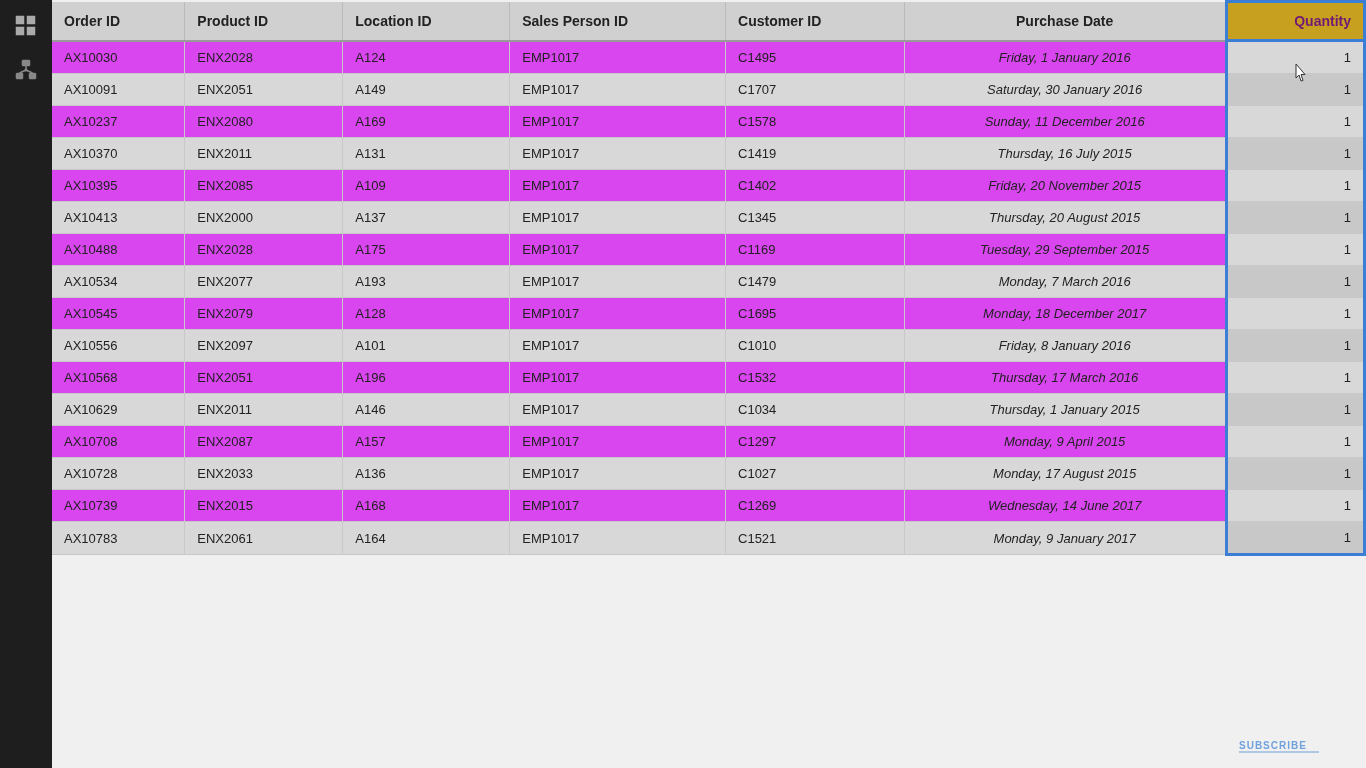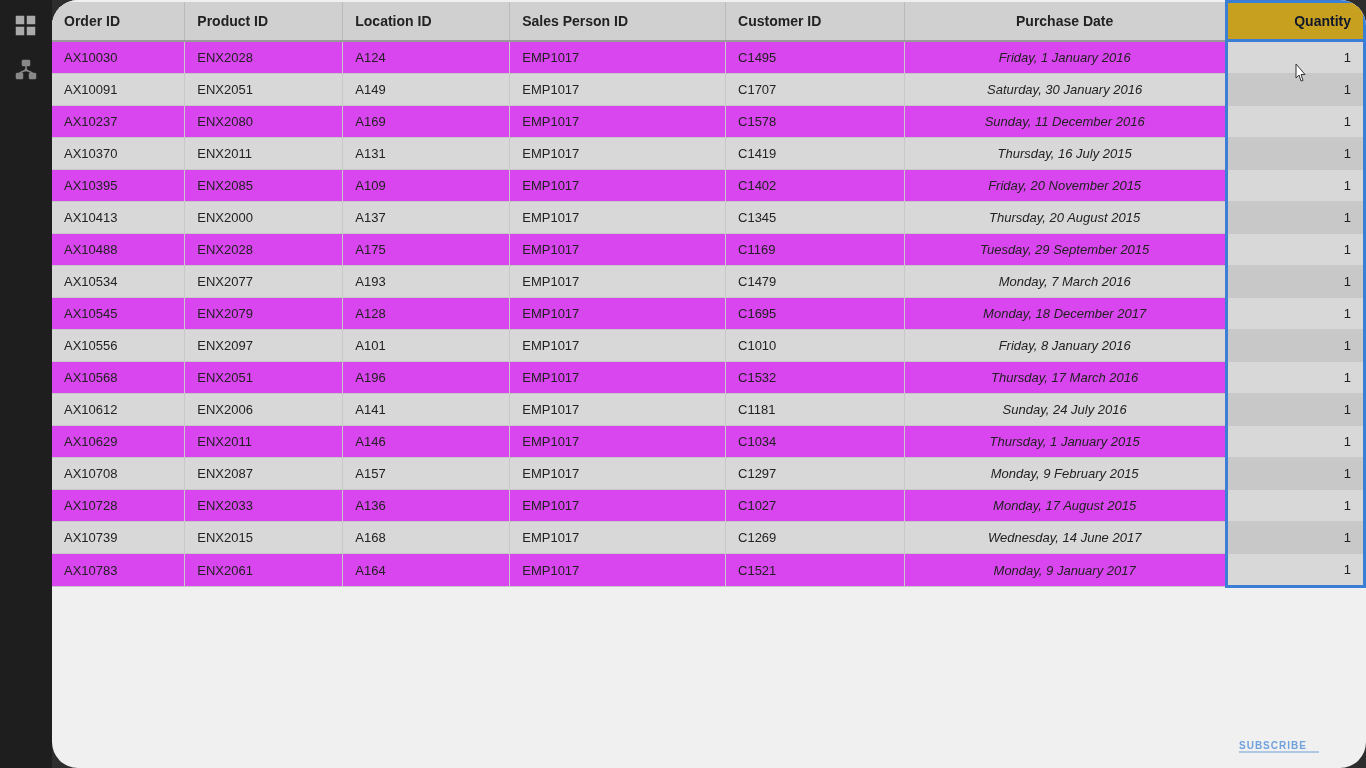--- a/index.html
+++ b/index.html
@@ -50,21 +50,20 @@
       width: 22px;
       height: 22px;
     }
 
     
     .main-content {
       flex: 1;
       display: flex;
       flex-direction: column;
       overflow: hidden;
-      border-radius: 26px;
     }
 
     
     .table-wrapper {
       flex: 1;
       overflow: auto;
       background: #f0f0f0;
     }
 
     table {
@@ -82,21 +81,21 @@
       text-align: left;
       border-right: 1px solid #bbb;
       border-bottom: 2px solid #999;
       white-space: nowrap;
       position: sticky;
       top: 0;
     }
 
     thead tr th.quantity-col {
       background: #c8a020;
-      color: #0f172a;
+      color: #701a75;
       border: 3px solid #3a7fd5;
       text-align: right;
     }
 
     thead tr th.purchase-date-col {
       text-align: center;
     }
 
     tbody tr {
       background: #d946ef;
@@ -283,44 +282,35 @@
             <tr>
               <td>AX10568</td>
               <td>ENX2051</td>
               <td>A196</td>
               <td>EMP1017</td>
               <td>C1532</td>
               <td class="purchase-date-cell">Thursday, 17 March 2016</td>
               <td class="quantity-cell">1</td>
             </tr>
             <tr>
-              <td>AX10612</td>
-              <td>ENX2006</td>
-              <td>A141</td>
-              <td>EMP1017</td>
-              <td>C1181</td>
-              <td class="purchase-date-cell">Sunday, 24 July 2016</td>
-              <td class="quantity-cell">1</td>
-            </tr>
-            <tr>
               <td>AX10629</td>
               <td>ENX2011</td>
               <td>A146</td>
               <td>EMP1017</td>
               <td>C1034</td>
               <td class="purchase-date-cell">Thursday, 1 January 2015</td>
               <td class="quantity-cell">1</td>
             </tr>
             <tr>
               <td>AX10708</td>
               <td>ENX2087</td>
               <td>A157</td>
               <td>EMP1017</td>
               <td>C1297</td>
-              <td class="purchase-date-cell">Monday, 9 February 2015</td>
+              <td class="purchase-date-cell">Monday, 9 April 2015</td>
               <td class="quantity-cell">1</td>
             </tr>
             <tr>
               <td>AX10728</td>
               <td>ENX2033</td>
               <td>A136</td>
               <td>EMP1017</td>
               <td>C1027</td>
               <td class="purchase-date-cell">Monday, 17 August 2015</td>
               <td class="quantity-cell">1</td>

